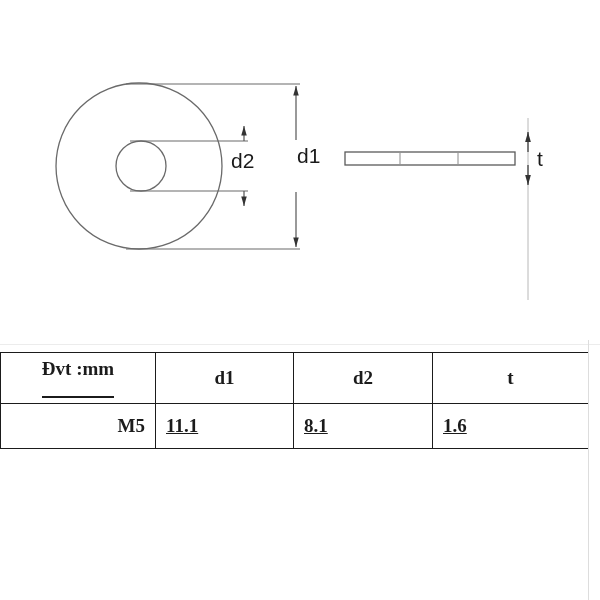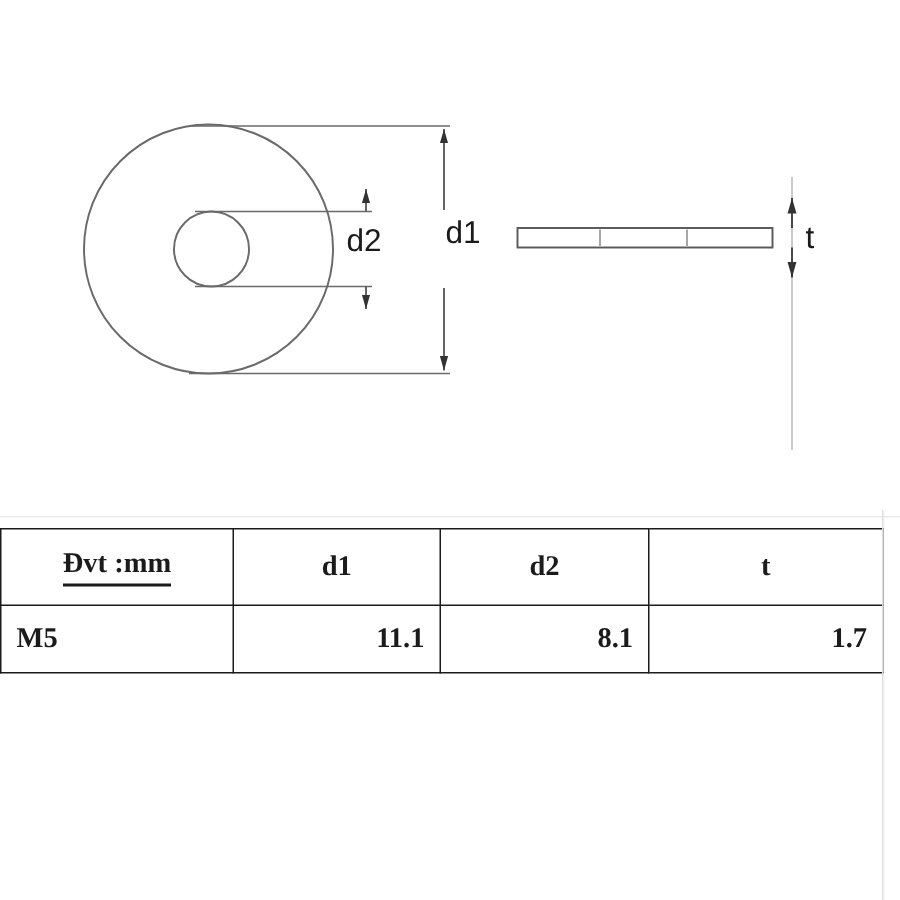--- a/index.html
+++ b/index.html
@@ -59,25 +59,25 @@
   }
   .spec-table tr.header-row th {
     height: 50px;
     text-align: center;
     vertical-align: middle;
   }
   .spec-table tr.data-row td {
     height: 44px;
     vertical-align: middle;
   }
-  td.cell-name, th.col-unit { text-align: left; }
-  td.cell-num { text-align: right; }
+  td.cell-name, th.col-unit { text-align: right; }
+  td.cell-num { text-align: left; text-decoration: underline; }
   .unit-underline {
     border-bottom: 2.4px solid #1b1b1b;
-    padding-bottom: 2px;
+    padding-bottom: 16px;
     display: inline-block;
   }
   col.c-unit { width: 155px; }
   col.c-d1   { width: 138px; }
   col.c-d2   { width: 139px; }
   col.c-t    { width: 156px; }
 
   .sheet-guide {
     position: absolute;
     left: 588px;
@@ -165,20 +165,20 @@
         <th>d1</th>
         <th>d2</th>
         <th>t</th>
       </tr>
     </thead>
     <tbody>
       <tr class="data-row">
         <td class="cell-name">M5</td>
         <td class="cell-num">11.1</td>
         <td class="cell-num">8.1</td>
-        <td class="cell-num">1.7</td>
+        <td class="cell-num">1.6</td>
       </tr>
     </tbody>
   </table>
 
   <div class="sheet-guide"></div>
 
 </div>
 
 </body></html>

